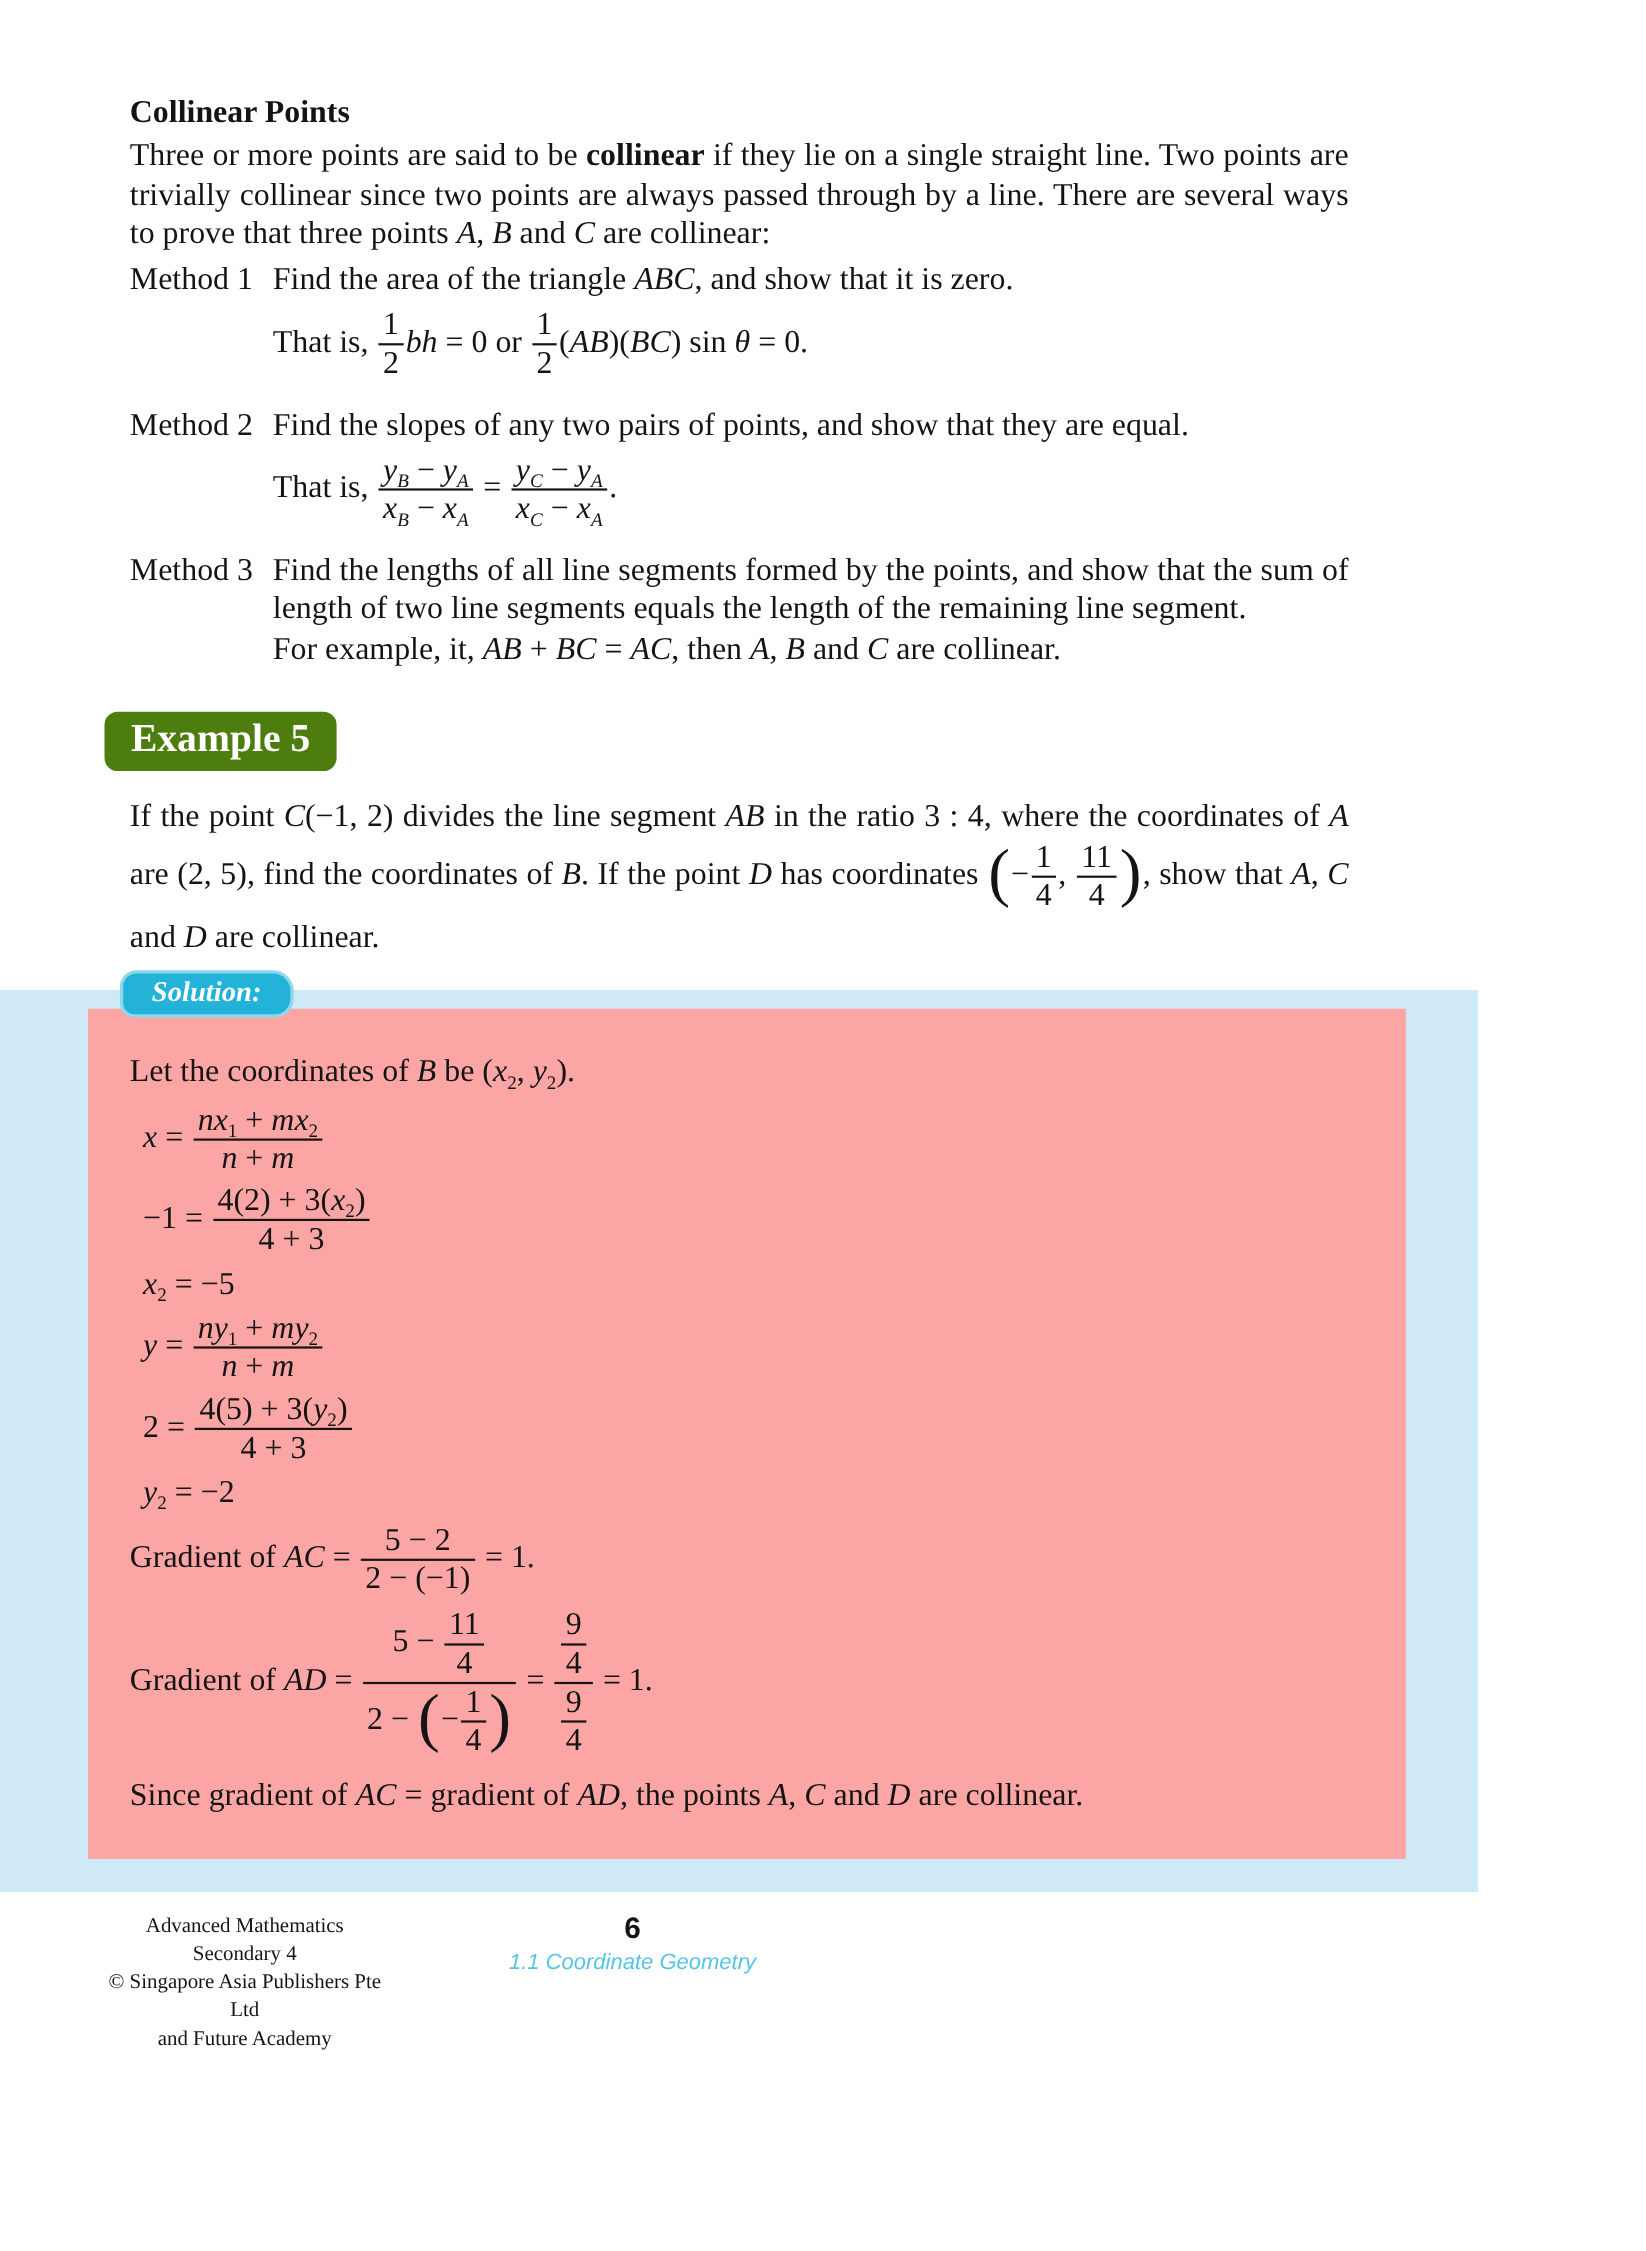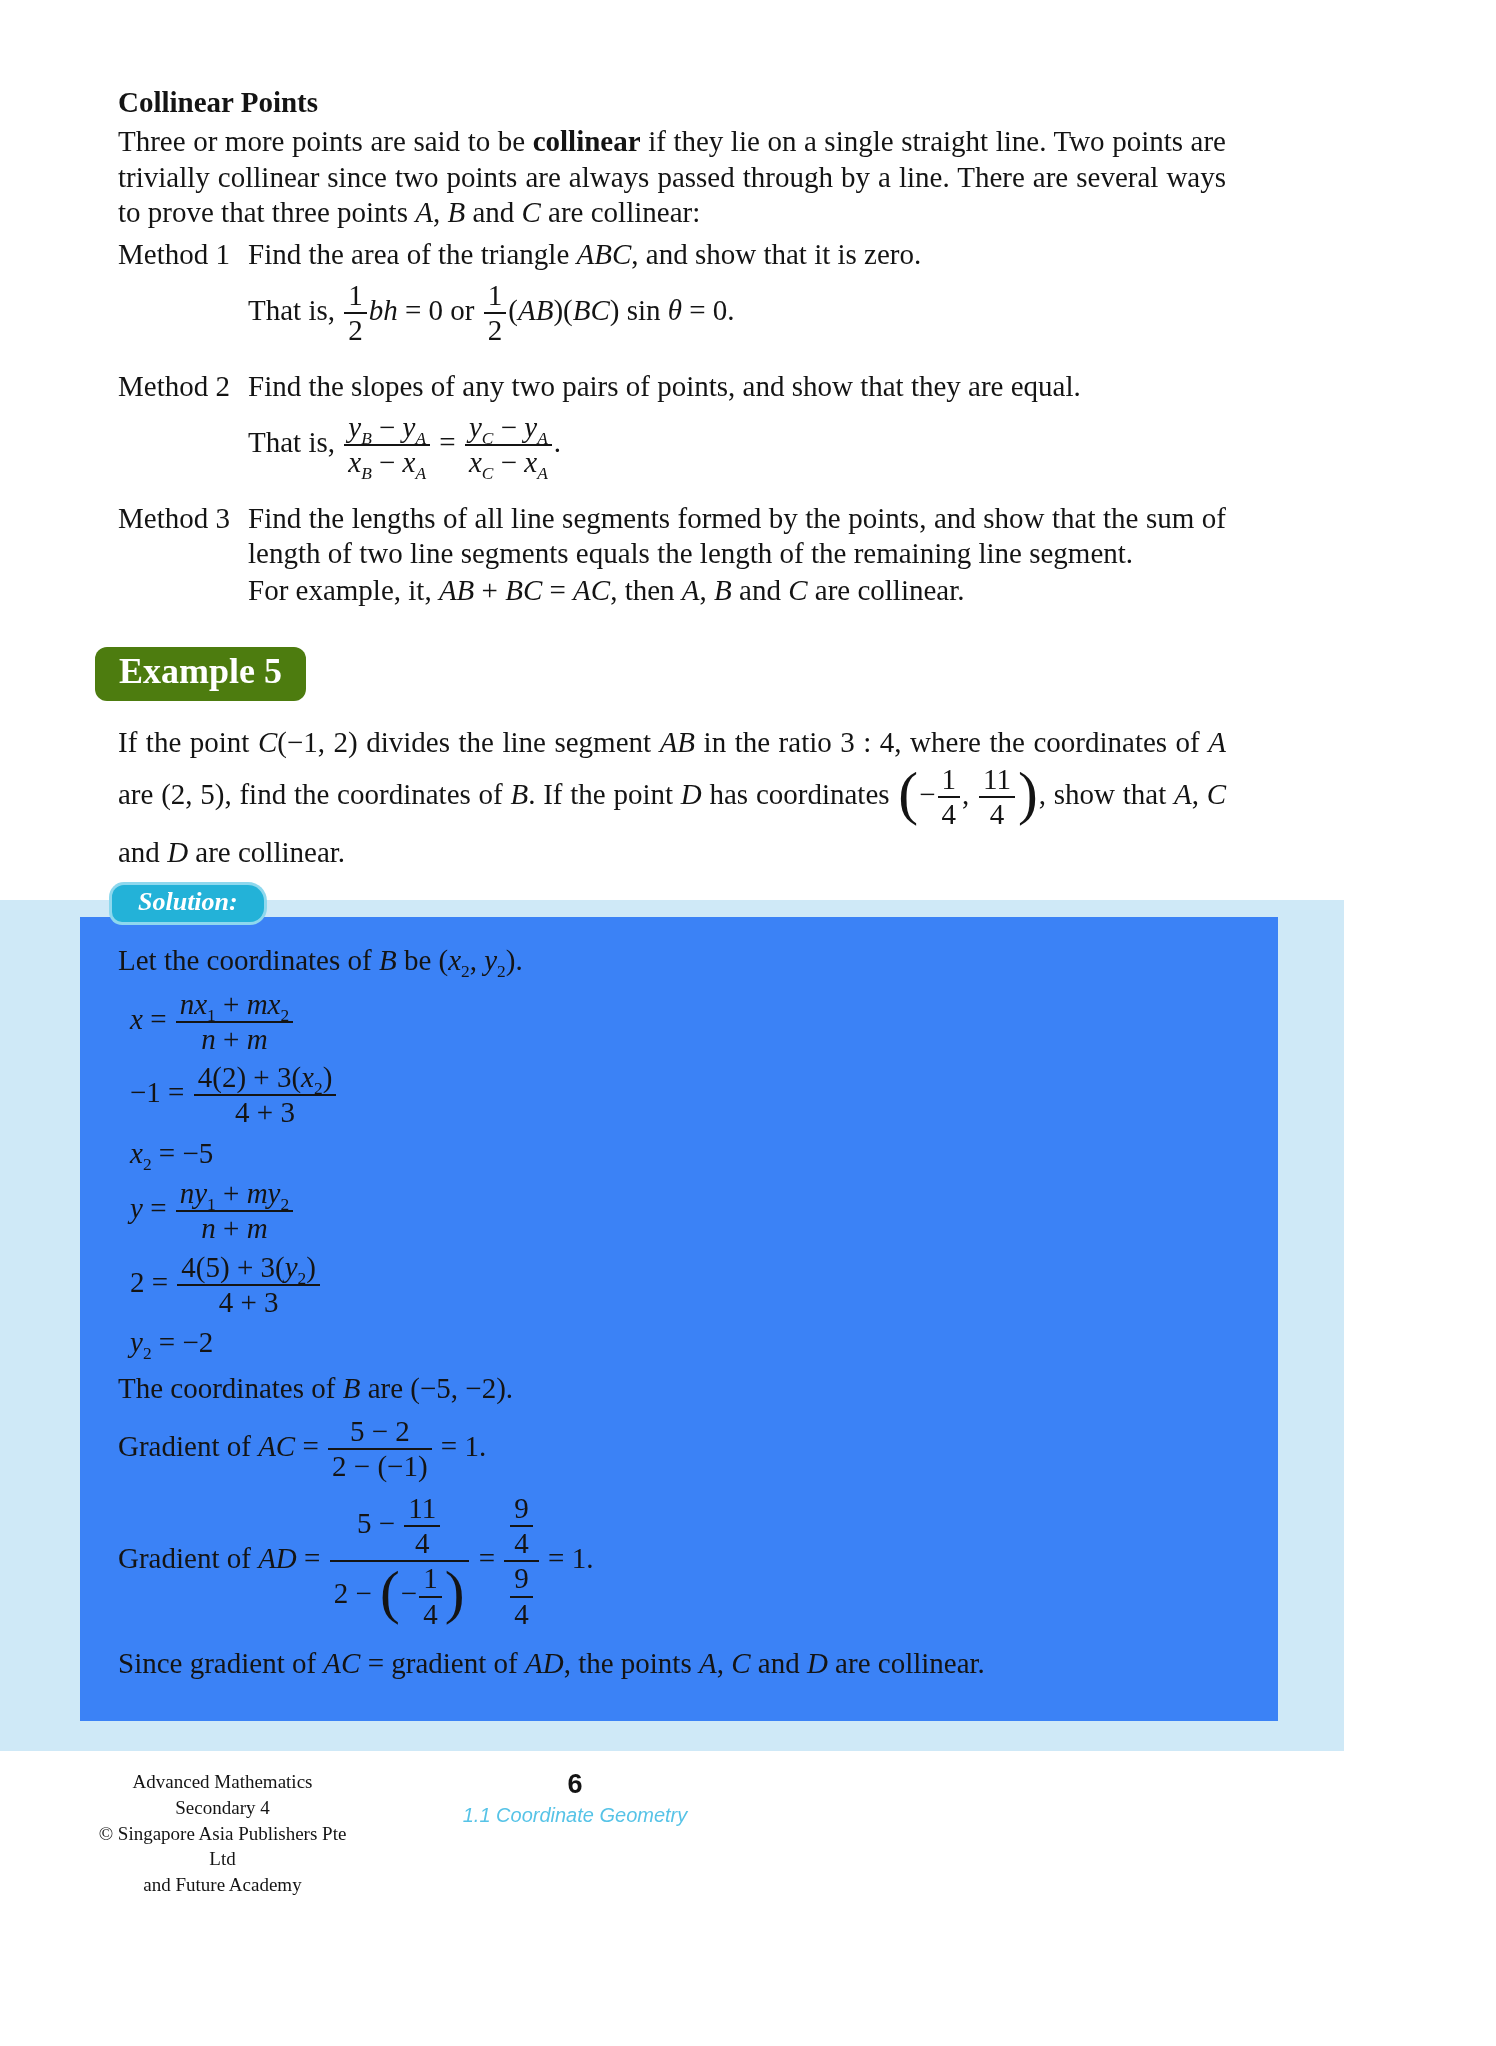--- a/index.html
+++ b/index.html
@@ -19,21 +19,21 @@
   .method-row{display:flex;margin:2px 0 0;}
   .method-label{flex:0 0 130px;}
   .method-body{flex:1;}
   .method-text{margin:0;text-align:justify;}
   .method-formula{margin:8px 0 20px;}
   .method-formula.noform{margin:2px 0 2px;}
   .example-badge{display:inline-block;margin:36px 0 16px -23px;background:#4d7c0f;color:#ffffff;font-weight:700;font-size:36px;padding:3px 24px 7px;border-radius:12px;}
   .example-text{margin:4px 0 26px;text-align:justify;line-height:1.5;}
   .blue-band{position:relative;background:#cfe9f7;padding:17px 66px 30px 80px;margin-top:12px;}
   .solution-label{position:absolute;top:-15px;left:112px;z-index:2;background:#23b2d8;color:#ffffff;font-style:italic;font-weight:700;font-size:26px;padding:2px 26px 5px;border-radius:12px 16px 14px 10px;box-shadow:0 0 0 3px #8ed8ee;}
-  .solution-box{background:#3b82f6;padding:16px 40px 30px 38px;font-size:29px;line-height:1.22;}
+  .solution-box{background:#fca5a5;padding:30px 40px 30px 38px;font-size:29px;line-height:1.22;}
   .sol-line{margin:10px 0;}
   .sol-line.f{margin:7px 0 7px 12px;}
   .sol-line.big{margin:10px 0;}
   .sol-line.last{margin-top:16px;}
   .footer{position:relative;height:140px;margin-top:18px;font-size:19px;}
   .footer-left{position:absolute;left:95px;top:0;width:255px;text-align:center;line-height:1.35;}
   .footer-center{position:absolute;left:430px;top:0;width:290px;text-align:center;}
   .page-number{font-family:"Liberation Sans",sans-serif;font-weight:700;font-size:27px;}
   .section-ref{font-family:"Liberation Sans",sans-serif;font-style:italic;color:#56c3e7;font-size:20px;margin-top:4px;}
 </style>
@@ -79,21 +79,20 @@
   <div class="blue-band">
     <div class="solution-label">Solution:</div>
     <div class="solution-box">
       <div class="sol-line">Let the coordinates of <span class="var">B</span> be (<span class="var">x</span><sub class="s">2</sub>, <span class="var">y</span><sub class="s">2</sub>).</div>
       <div class="sol-line f"><span class="var">x</span> = <span class="frac"><span class="num"><span class="var">nx</span><sub class="s">1</sub> + <span class="var">mx</span><sub class="s">2</sub></span><span class="den"><span class="var">n</span> + <span class="var">m</span></span></span></div>
       <div class="sol-line f">−1 = <span class="frac"><span class="num">4(2) + 3(<span class="var">x</span><sub class="s">2</sub>)</span><span class="den">4 + 3</span></span></div>
       <div class="sol-line f"><span class="var">x</span><sub class="s">2</sub> = −5</div>
       <div class="sol-line f"><span class="var">y</span> = <span class="frac"><span class="num"><span class="var">ny</span><sub class="s">1</sub> + <span class="var">my</span><sub class="s">2</sub></span><span class="den"><span class="var">n</span> + <span class="var">m</span></span></span></div>
       <div class="sol-line f">2 = <span class="frac"><span class="num">4(5) + 3(<span class="var">y</span><sub class="s">2</sub>)</span><span class="den">4 + 3</span></span></div>
       <div class="sol-line f"><span class="var">y</span><sub class="s">2</sub> = −2</div>
-      <div class="sol-line">The coordinates of <span class="var">B</span> are (−5, −2).</div>
       <div class="sol-line big">Gradient of <span class="var">AC</span> = <span class="frac"><span class="num">5 − 2</span><span class="den">2 − (−1)</span></span> = 1.</div>
       <div class="sol-line big">Gradient of <span class="var">AD</span> = <span class="frac"><span class="num">5 − <span class="frac"><span class="num">11</span><span class="den">4</span></span></span><span class="den">2 − <span class="bigp">(</span>−<span class="frac"><span class="num">1</span><span class="den">4</span></span><span class="bigp">)</span></span></span> = <span class="frac"><span class="num"><span class="frac"><span class="num">9</span><span class="den">4</span></span></span><span class="den"><span class="frac"><span class="num">9</span><span class="den">4</span></span></span></span> = 1.</div>
       <div class="sol-line last">Since gradient of <span class="var">AC</span> = gradient of <span class="var">AD</span>, the points <span class="var">A</span>, <span class="var">C</span> and <span class="var">D</span> are collinear.</div>
     </div>
   </div>
 
   <div class="footer">
     <div class="footer-left">
       <div>Advanced Mathematics Secondary 4</div>
       <div>© Singapore Asia Publishers Pte Ltd</div>

